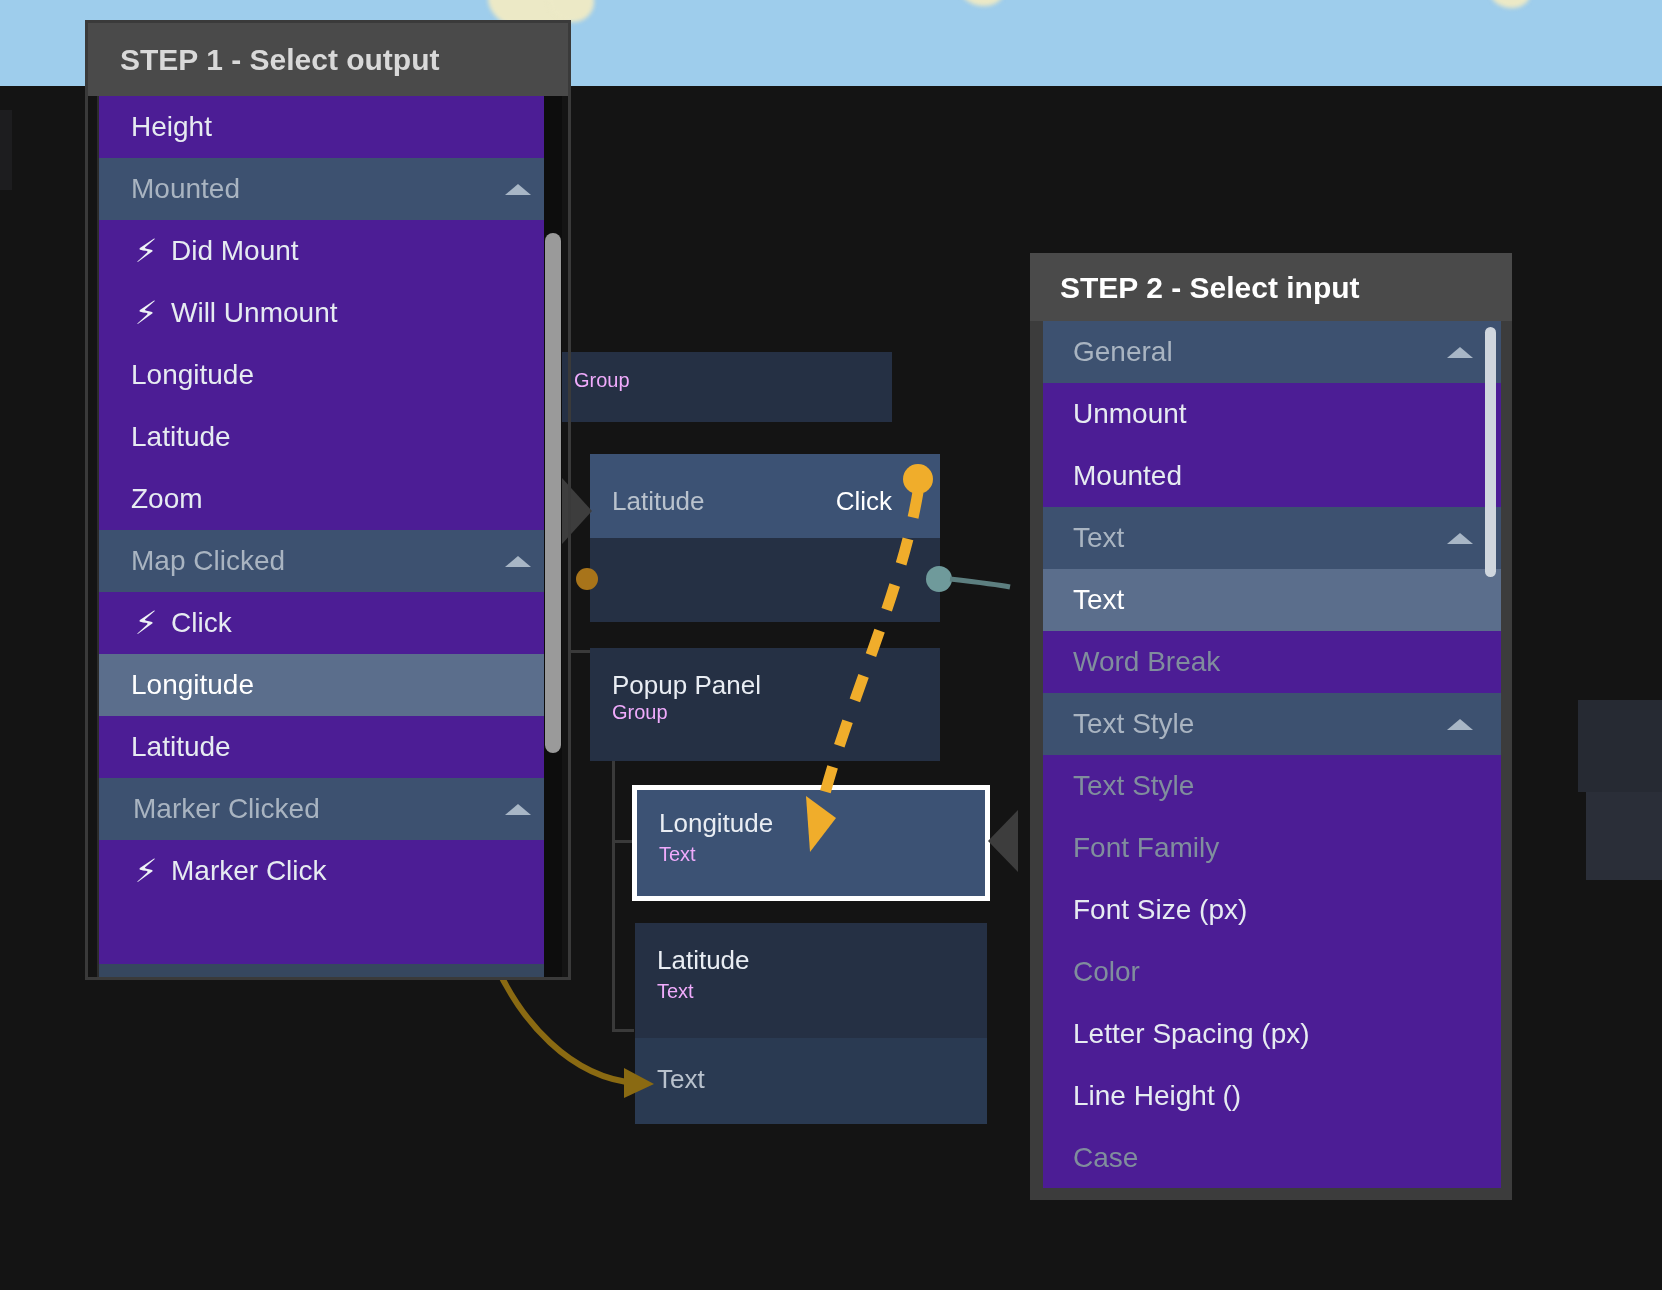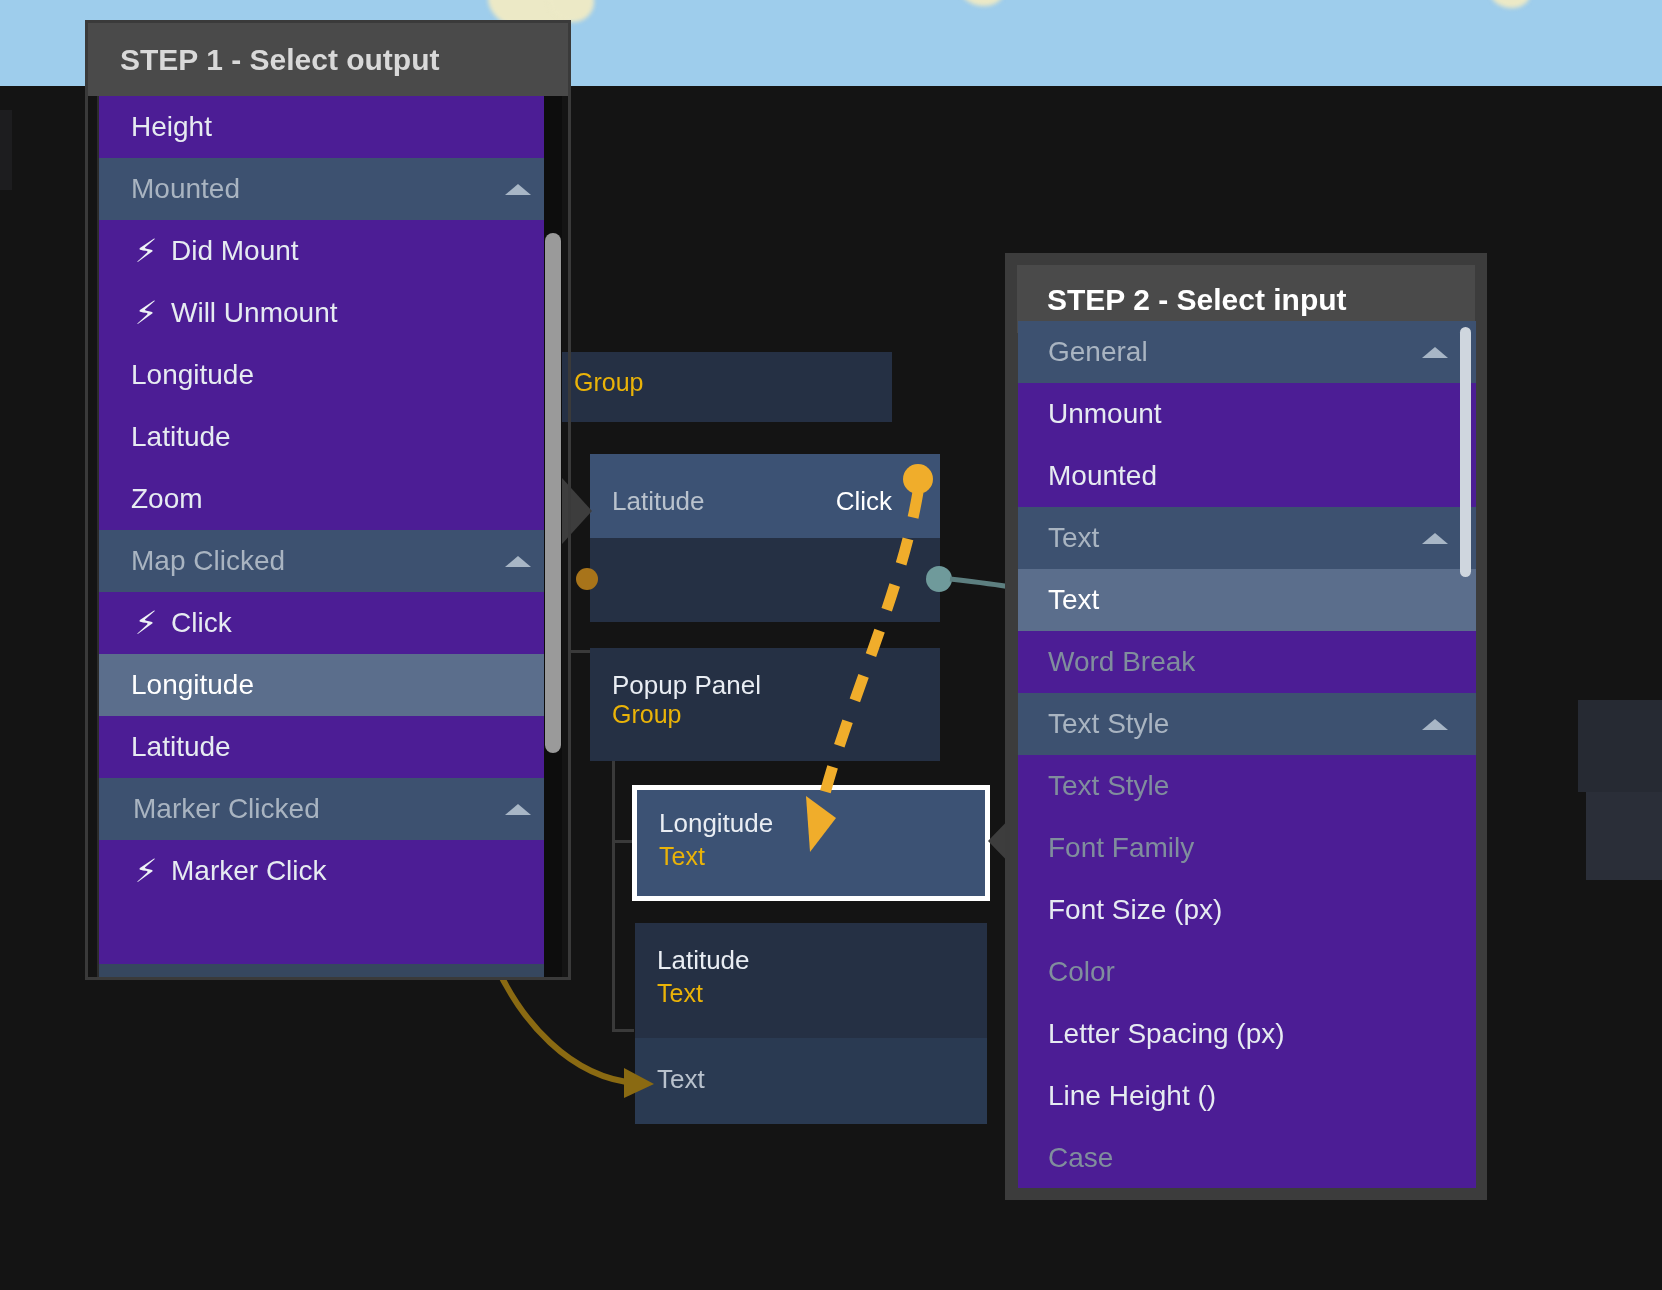--- a/index.html
+++ b/index.html
@@ -21,21 +21,21 @@
   }
   .ghost-rect{position:absolute;background:#1d1d1f;}
   .ghost-rect.r2{background:#262a33;}
   .ghost-rect.r3{background:#2a2e38;}
 
   
   .node{position:absolute;box-sizing:border-box;}
   .node-title{
     color:#e9edf3;font-size:26px;line-height:1;
   }
-  .node-sub{color:#eab308;font-size:25px;line-height:1;}
+  .node-sub{color:#f0abfc;font-size:20px;line-height:1;}
   .node-label-dim{color:#b9c2cd;font-size:26px;}
 
   
   #node-group{
     left:560px;top:352px;width:332px;height:70px;background:#253044;
   }
   #node-group .inner{padding:18px 0 0 14px;}
 
   
   #node-mapbox{left:590px;top:454px;width:350px;height:168px;background:#253044;}
@@ -108,22 +108,22 @@
   #popup-step1{left:88px;top:23px;width:480px;height:954px;
     box-shadow:0 0 0 3px #3a3a3a;}
   #popup-step1 .popup-title{height:73px;padding:20px 0 0 32px;}
   #popup-step1 .popup-list{
     position:absolute;left:9px;top:73px;width:462px;height:881px;
     border-left:2px solid #2c2c2c;
   }
   #popup-step1 .li{padding-left:32px;}
 
   
-  #popup-step2{left:1005px;top:253px;width:482px;height:947px;background:#3c3c3c;
-    padding:12px;}
+  #popup-step2{left:1030px;top:253px;width:482px;height:947px;background:#3c3c3c;
+    padding:0;}
   #popup-step2 .popup-title{height:68px;padding:18px 0 0 30px;color:#ffffff;}
   #popup-step2 .popup-list{
     position:absolute;left:13px;top:68px;width:458px;height:867px;
   }
 
   
   .scrollbar{position:absolute;width:16px;border-radius:8px;background:#9a9a9a;}
   .scroll-track{position:absolute;width:18px;background:#0d0d0d;}
 
   

